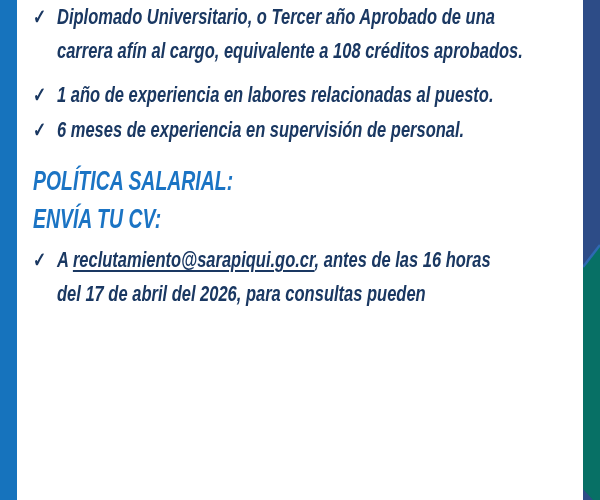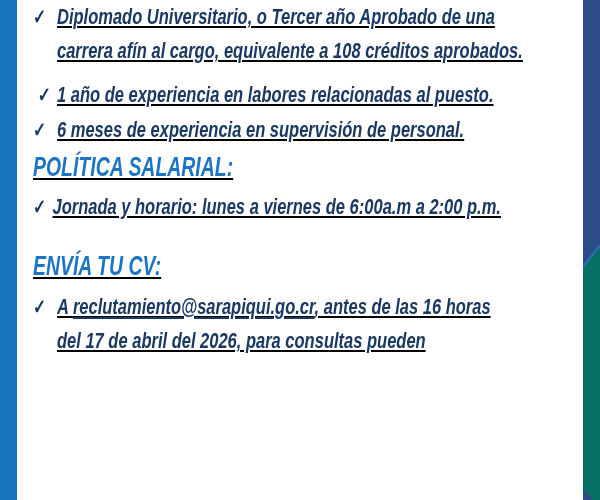--- a/index.html
+++ b/index.html
@@ -12,21 +12,21 @@
   .left-band {
     position:absolute; left:0; top:0; width:17px; height:500px;
     background:#1673bd;
   }
   .right-band {
     position:absolute; right:0; top:0; width:17px; height:500px;
   }
   
   .main {
     position:absolute; left:17px; top:0; width:566px; height:500px;
-    padding-left:16px; box-sizing:border-box; overflow:hidden;text-decoration:underline;
+    padding-left:16px; box-sizing:border-box; overflow:hidden;
   }
   .item {
     font-style:italic; font-weight:bold; font-size:22px;
     color:#1a3862; line-height:34px; white-space:nowrap;
   }
   .item .line {
     display:block; transform:scaleX(0.75); transform-origin:left center;
     white-space:nowrap;
   }
   .check {
@@ -39,22 +39,22 @@
     font-style:italic; font-weight:bold; font-size:27px;
     color:#1b74c4; line-height:30px; white-space:nowrap;
     transform:scaleX(0.72); transform-origin:left center;
   }
   .email-link {
     text-decoration:underline; text-decoration-thickness:2px;
     text-underline-offset:3px; color:#1a3862; cursor:pointer;
   }
   
   .mb10 { margin-bottom:10px; }
-  .mb1  { margin-bottom:1px;text-align:right;  }
-  .mb5  { margin-bottom:5px;  }
+  .mb1  { margin-bottom:1px;  }
+  .mb5  { margin-bottom:19px;  }
   .mb16 { margin-bottom:16px; }
   .mb8  { margin-bottom:8px;  }
   .mb27 { margin-bottom:27px; }
   .mb9  { margin-bottom:9px;  }
 </style>
 </head>
 <body>
 
 <div class="left-band"></div>
 
@@ -80,23 +80,20 @@
 
   <div class="item mb5">
     <span class="line"><span class="check">✓</span><span>6 meses de experiencia en supervisión de personal.</span></span>
   </div>
 
 
   <div class="heading mb8">POLÍTICA SALARIAL:</div>
 
 
 
-  <div class="item mb27">
-    <span class="line"><span class="check tight">✓</span><span>Jornada y horario: lunes a viernes de 6:00a.m a 2:00 p.m.</span></span>
-  </div>
 
   <div class="heading mb9">ENVÍA TU CV:</div>
 
   <div class="item">
     <span class="line"><span class="check">✓</span><span>A </span><span class="email-link">reclutamiento@sarapiqui.go.cr</span><span>, antes de las 16 horas</span></span>
     <span class="line cont">del 17 de abril del 2026, para consultas pueden</span>
   </div>
 
 </div>
 

